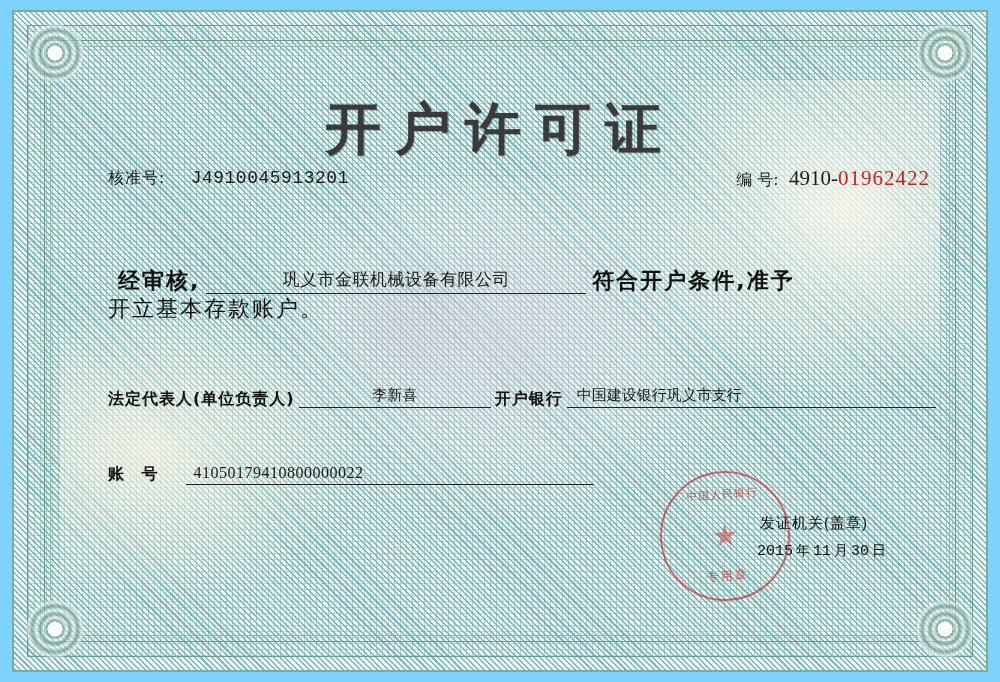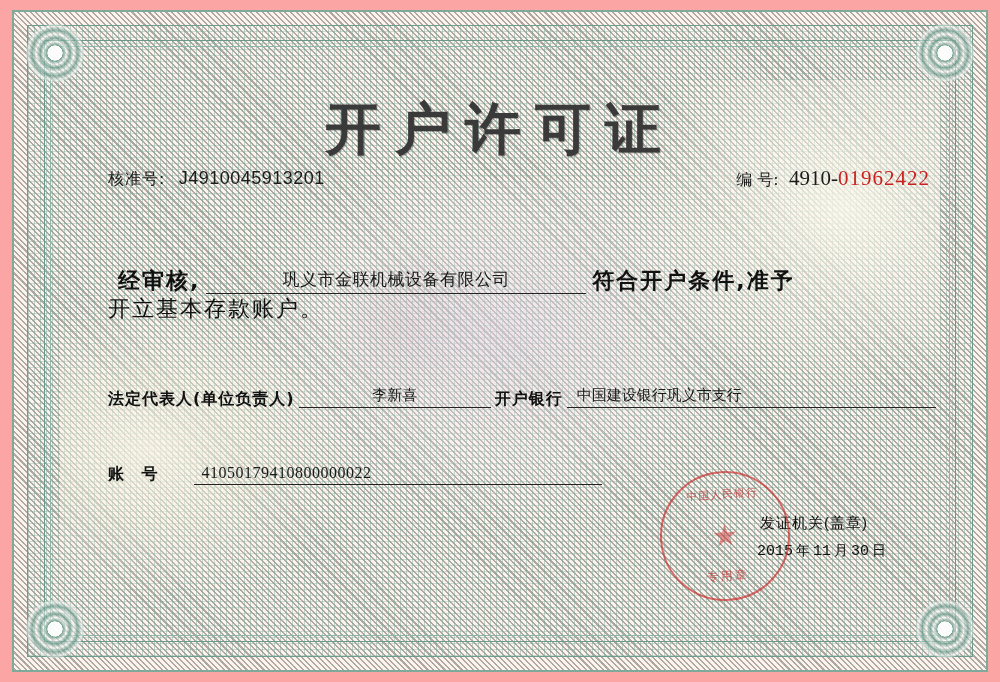--- a/index.html
+++ b/index.html
@@ -12,21 +12,21 @@
     height: 682px;
     font-family: "Liberation Serif", serif;
     overflow: hidden;
   }
 
   
   .certificate {
     position: relative;
     width: 1000px;
     height: 682px;
-    background: #fca5a5;
+    background: #7dd3fc;
     box-sizing: border-box;
   }
 
   
   .border-outer {
     position: absolute;
     left: 12px; top: 10px;
     width: 976px; height: 662px;
     box-sizing: border-box;
     border: 2px solid #7fa99b;
@@ -153,23 +153,23 @@
 
   .row-approval {
     position: absolute;
     left: 48px; top: 112px;
     font-size: 17px;
     color: #1b1b1b;
     letter-spacing: 1px;
   }
   .row-approval .label { font-family: "DejaVu Sans", sans-serif; font-size: 16px; }
   .row-approval .value {
-    font-family: Liberation Sans, sans-serif;
+    font-family: Liberation Mono, monospace;
     font-size: 18px;
-    margin-left: 8px;
+    margin-left: 20px;
     letter-spacing: 0.5px;
   }
 
   .row-number {
     position: absolute;
     right: 10px; top: 110px;
     font-size: 17px;
     color: #1b1b1b;
     white-space: nowrap;
   }
@@ -251,21 +251,20 @@
   .row-account {
     position: absolute;
     left: 48px; top: 408px;
     width: 600px;
     display: flex;
     align-items: flex-end;
     font-family: "DejaVu Sans", sans-serif;
     font-size: 16px;
     font-weight: bold;
     color: #111;
-    gap: 8px;
   }
   .row-account .label { white-space: nowrap; letter-spacing: 6px; }
   .row-account .fillline {
     flex: 0 0 400px;
     border-bottom: 1.2px solid #222;
     font-family: "Liberation Serif", serif;
     font-size: 16px;
     font-weight: normal;
     letter-spacing: 0.5px;
     padding: 0 0 2px 8px;

